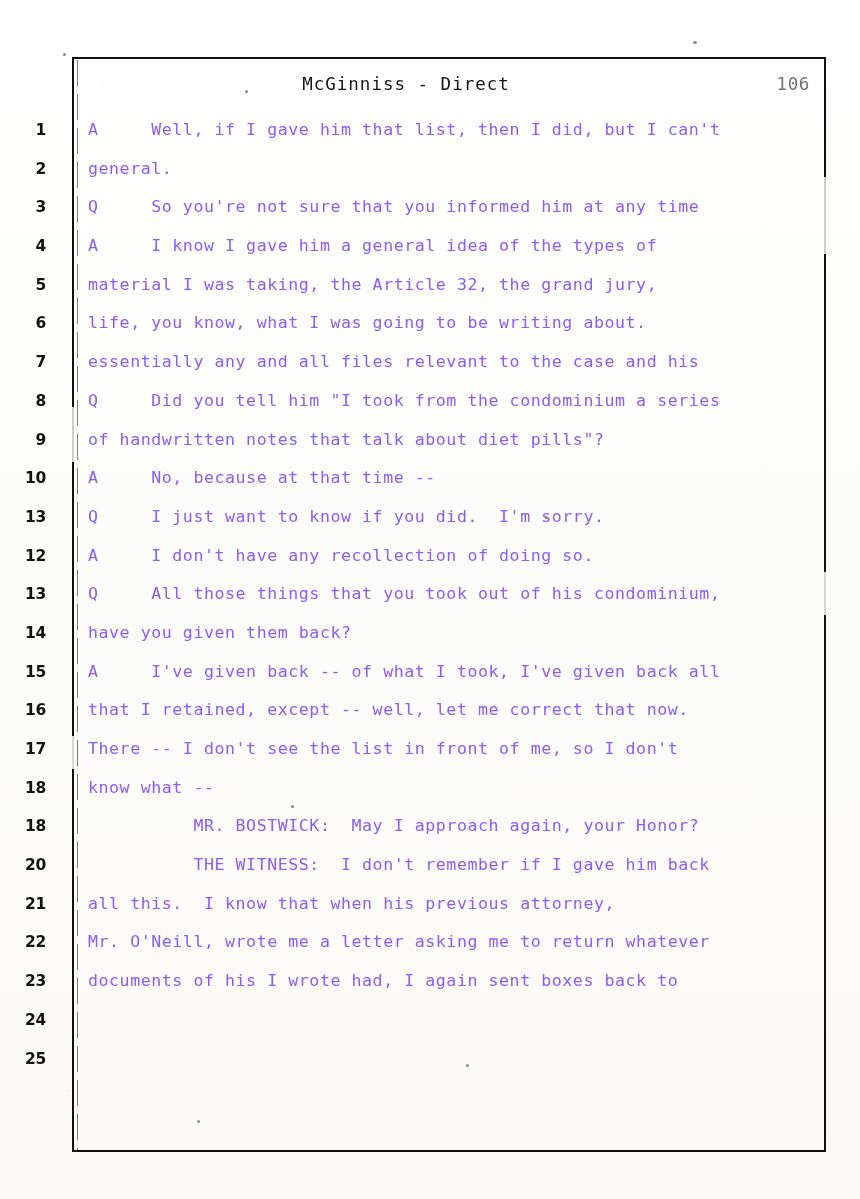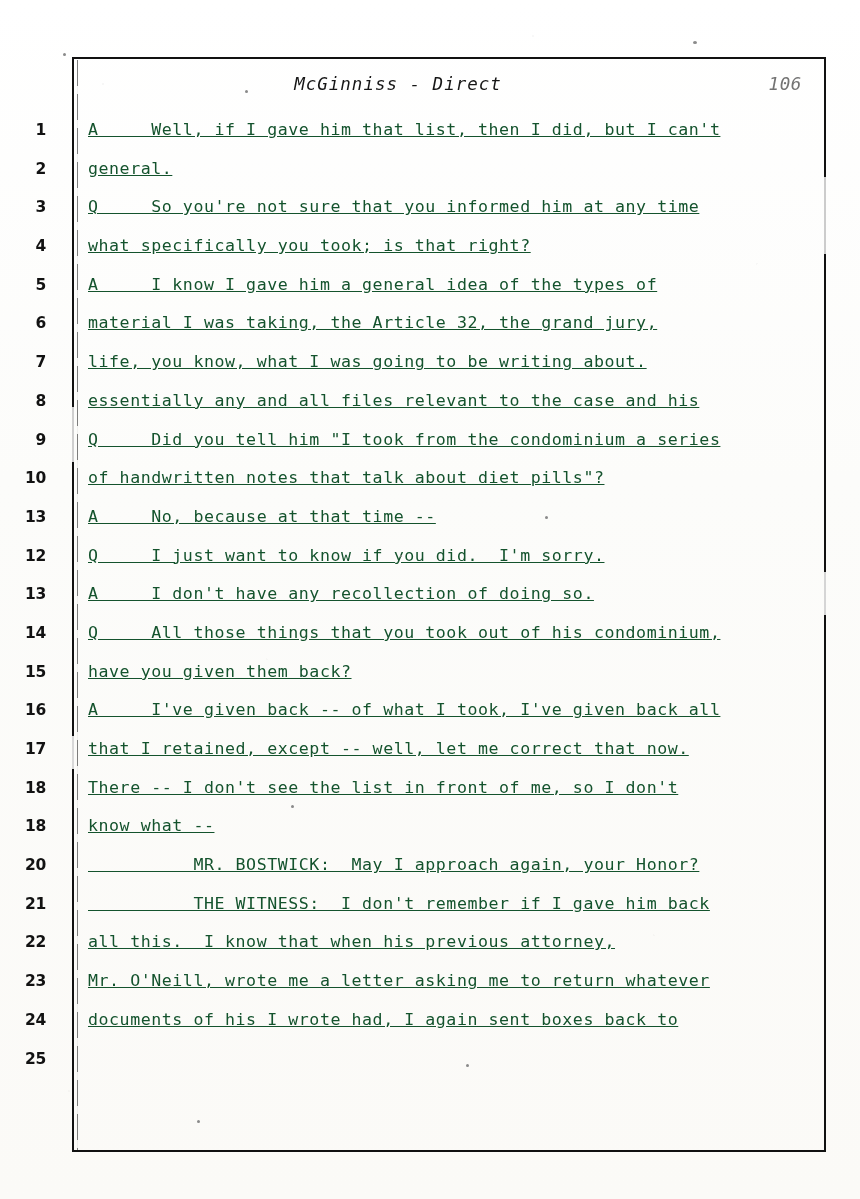--- a/index.html
+++ b/index.html
@@ -105,25 +105,24 @@
       rgba(20,20,20,0.55) 0px,
       rgba(20,20,20,0.55) 26px,
       rgba(20,20,20,0.06) 26px,
       rgba(20,20,20,0.06) 34px
     );
   }
 
   
   #header {
     position: absolute;
-    left: 88px;
+    left: 96px;
     top: 74px;
     width: 720px;
     height: 30px;
-    font-style: italic;
   }
   #header-title {
     position: absolute;
     left: 0;
     width: 620px;
     text-align: center;
     font-size: 17.5px;
     letter-spacing: 1.0px;
     color: #161616;
   }
@@ -160,23 +159,22 @@
     position: absolute;
     left: 88px;
     top: 118px;
     width: 730px;
   }
   .transcript-line {
     height: 38.7px;
     line-height: 24px;
     font-size: 16.6px;
     letter-spacing: 0.55px;
-    color: #14532d;
+    color: #8b5cf6;
     white-space: pre;
-    text-decoration: underline;
   }
 
   
   .speck {
     position: absolute;
     background: #8a8a8a;
     border-radius: 50%;
     pointer-events: none;
   }
   #speck-header      { left: 245px; top: 90px;  width: 3px; height: 3px; }
@@ -234,21 +232,20 @@
       <div class="line-number">22</div>
       <div class="line-number">23</div>
       <div class="line-number">24</div>
       <div class="line-number">25</div>
     </div>
 
   <div id="transcript">
       <div class="transcript-line">A     Well, if I gave him that list, then I did, but I can't</div>
       <div class="transcript-line">general.</div>
       <div class="transcript-line">Q     So you're not sure that you informed him at any time</div>
-      <div class="transcript-line">what specifically you took; is that right?</div>
       <div class="transcript-line">A     I know I gave him a general idea of the types of</div>
       <div class="transcript-line">material I was taking, the Article 32, the grand jury,</div>
       <div class="transcript-line">life, you know, what I was going to be writing about.</div>
       <div class="transcript-line">essentially any and all files relevant to the case and his</div>
       <div class="transcript-line">Q     Did you tell him "I took from the condominium a series</div>
       <div class="transcript-line">of handwritten notes that talk about diet pills"?</div>
       <div class="transcript-line">A     No, because at that time --</div>
       <div class="transcript-line">Q     I just want to know if you did.  I'm sorry.</div>
       <div class="transcript-line">A     I don't have any recollection of doing so.</div>
       <div class="transcript-line">Q     All those things that you took out of his condominium,</div>

